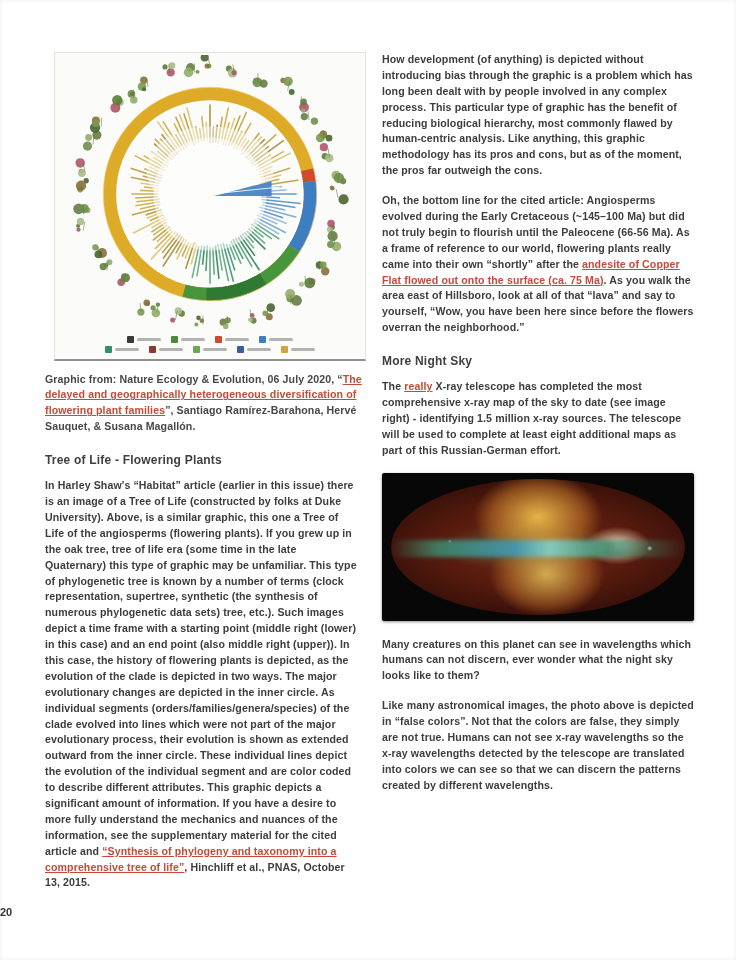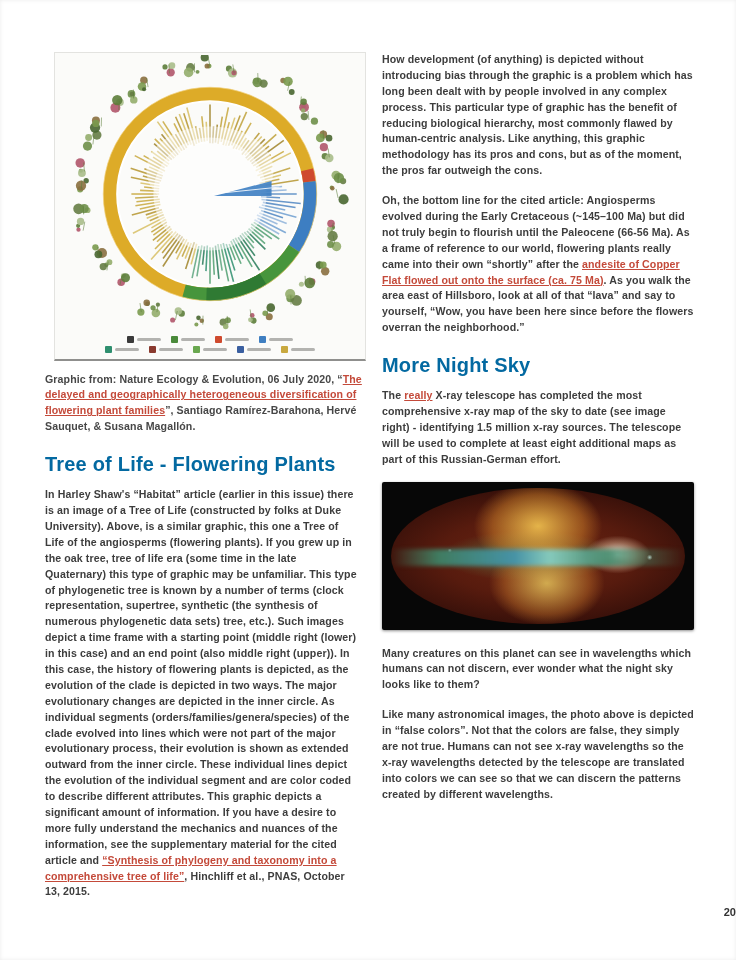--- a/index.html
+++ b/index.html
@@ -28,21 +28,21 @@
   .legend-item .sw{width:7px;height:7px;display:inline-block;border-radius:1px;}
   .legend-item .bar{width:24px;height:3.5px;background:#b3b3b0;display:inline-block;border-radius:2px;}
 
   .caption{
     font-size:10.6px;font-weight:700;color:#474747;
     line-height:1.5;letter-spacing:.1px;
   }
   a.doclink{color:#c44a3a;text-decoration:underline;cursor:pointer;}
 
   h2.section{
-    color:#0369a1;font-size:20px;font-weight:700;
+    color:#404040;font-size:12px;font-weight:700;
     margin:18px 0 11px 0;letter-spacing:.2px;
   }
   .body-text{
     font-size:10.6px;font-weight:700;color:#3d3d3d;
     line-height:1.5;letter-spacing:.1px;margin:0 8px 14px 0;
   }
 
   
   .xray-frame{
     width:312px;height:148px;background:#070707;border-radius:2px;
@@ -62,21 +62,21 @@
   }
   .xray-ellipse::after{
     content:"";position:absolute;left:0;right:0;top:45%;height:13%;
     background:linear-gradient(90deg,
       rgba(40,80,60,0) 0%, rgba(60,140,110,.85) 16%, rgba(66,148,172,.95) 42%,
       rgba(130,205,195,.95) 54%, rgba(60,140,110,.85) 74%, rgba(40,80,60,0) 100%);
     filter:blur(2px);
   }
 
   .page-number{
-    position:absolute;left:0;right:0;bottom:42px;text-align:right;
+    position:absolute;left:0;right:0;bottom:42px;text-align:left;
     font-size:11px;font-weight:700;color:#333;
   }
 </style>
 </head>
 <body>
 
 <div class="page">
   <div class="columns">
 
     <div class="col">

